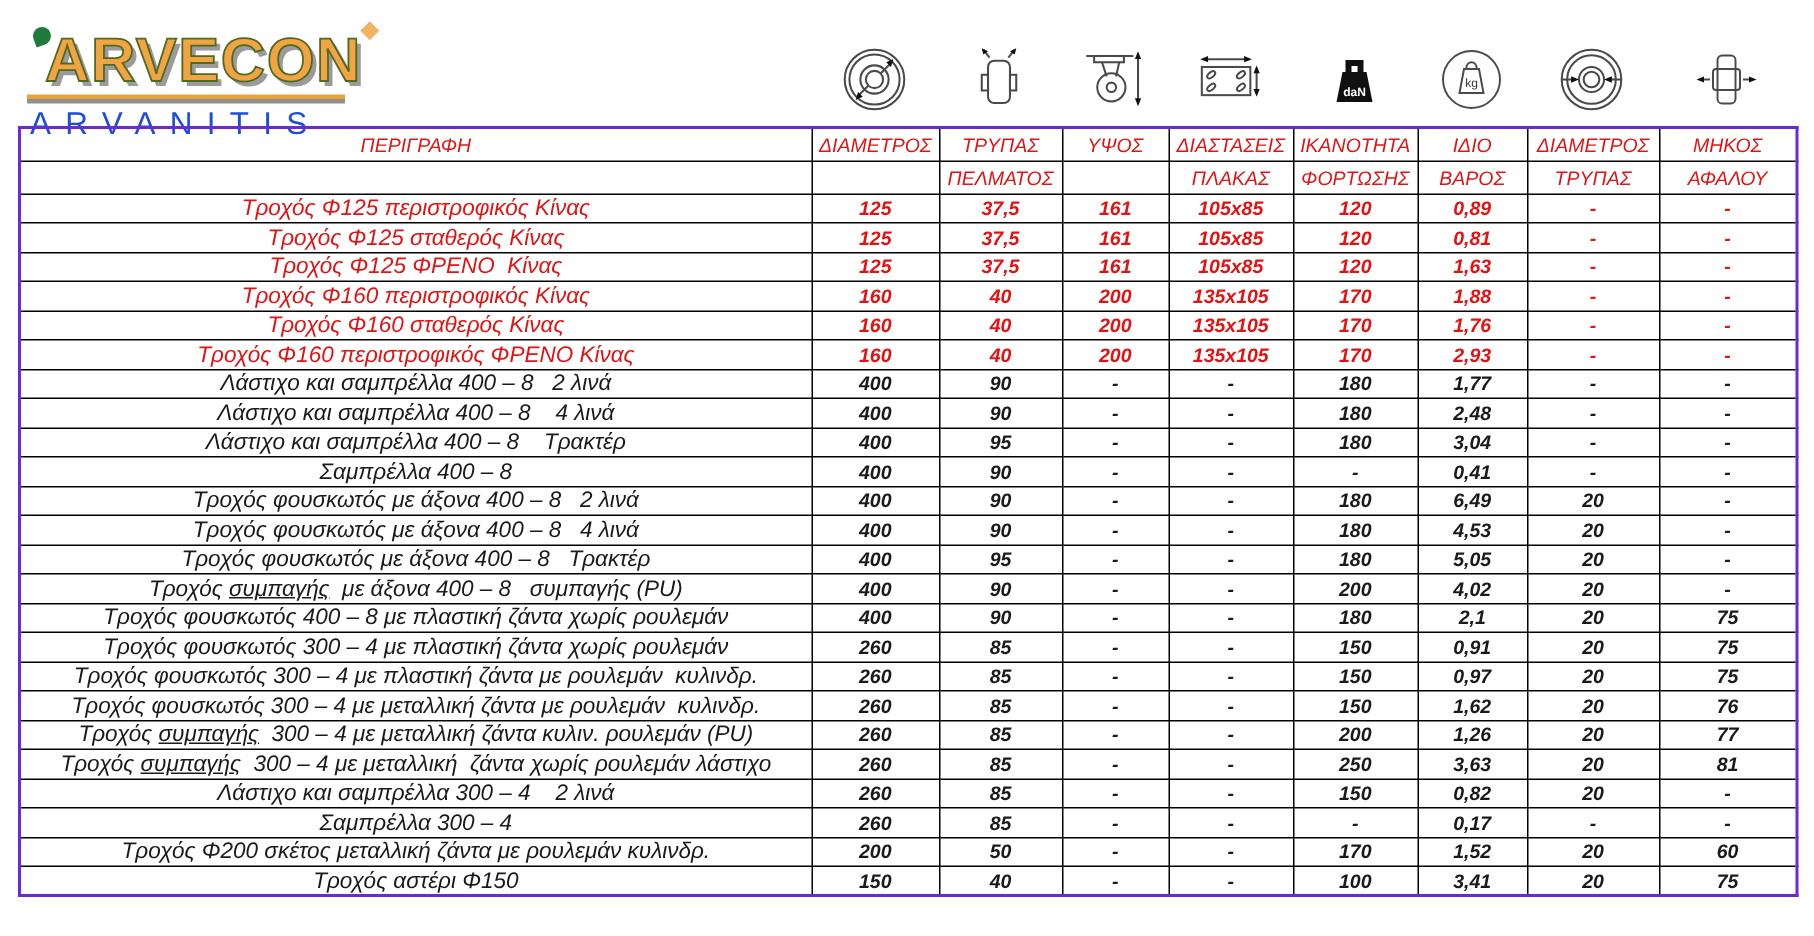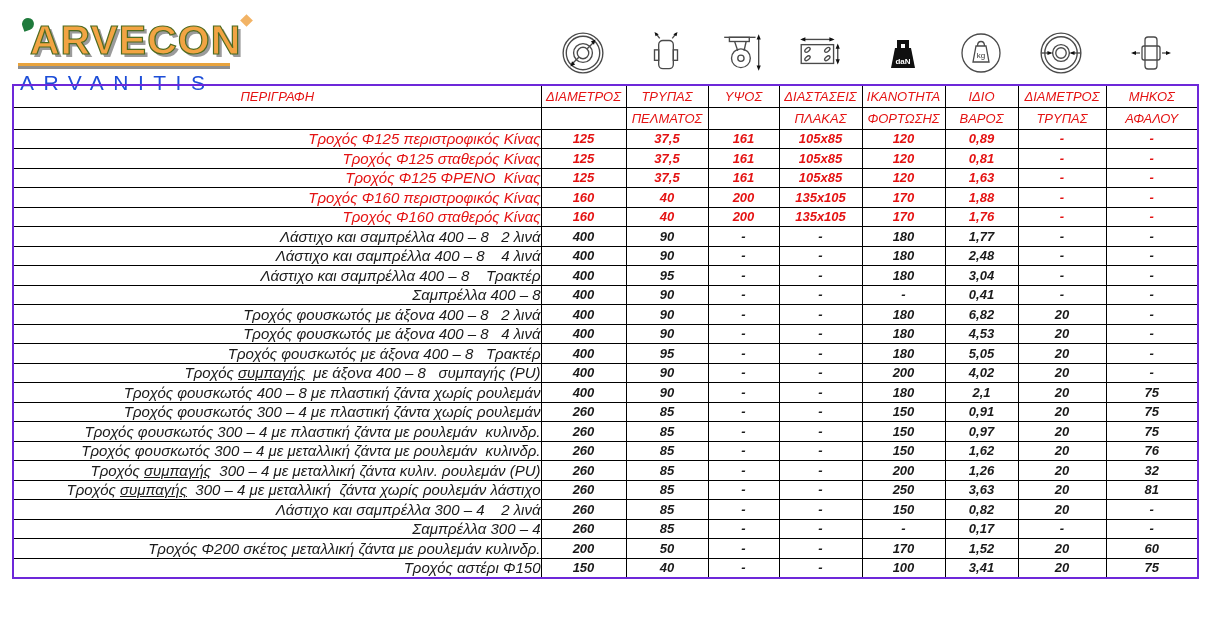--- a/index.html
+++ b/index.html
@@ -48,21 +48,21 @@
   table.spec {
     position:absolute; left:12px; top:84px; width:1185px;
     border-collapse:collapse; table-layout:fixed;
     border:2px solid #6d28d9;
     font-style:italic;
   }
   table.spec th, table.spec td { border:1px solid #000; padding:0; overflow:hidden; }
   thead th { height:22px; color:#e41313; font-weight:400; font-size:13px; text-align:center; }
   tbody td { height:19.5px; font-size:13px; color:#1a1a1a; }
   td.desc {
-    text-align:right; padding-left:5px; font-size:15px; font-weight:400;
+    text-align:center; padding-left:5px; font-size:15px; font-weight:400;
     white-space:pre; 
   }
   td.num { text-align:center; font-weight:700; }
   tr.row-red td { color:#e41313; }
   .ul { text-decoration:underline;margin-top:20px; }
 </style>
 </head>
 <body>
 
 <div class="page">
@@ -253,20 +253,31 @@
           <td class="desc">Τροχός Φ160 σταθερός Κίνας</td>
           <td class="num">160</td>
           <td class="num">40</td>
           <td class="num">200</td>
           <td class="num">135x105</td>
           <td class="num">170</td>
           <td class="num">1,76</td>
           <td class="num">-</td>
           <td class="num">-</td>
         </tr>
+        <tr class="row-red">
+          <td class="desc">Τροχός Φ160 περιστροφικός ΦΡΕΝΟ Κίνας</td>
+          <td class="num">160</td>
+          <td class="num">40</td>
+          <td class="num">200</td>
+          <td class="num">135x105</td>
+          <td class="num">170</td>
+          <td class="num">2,93</td>
+          <td class="num">-</td>
+          <td class="num">-</td>
+        </tr>
         <tr>
           <td class="desc">Λάστιχο και σαμπρέλλα 400 – 8   2 λινά</td>
           <td class="num">400</td>
           <td class="num">90</td>
           <td class="num">-</td>
           <td class="num">-</td>
           <td class="num">180</td>
           <td class="num">1,77</td>
           <td class="num">-</td>
           <td class="num">-</td>
@@ -304,21 +315,21 @@
           <td class="num">-</td>
           <td class="num">-</td>
         </tr>
         <tr>
           <td class="desc">Τροχός φουσκωτός με άξονα 400 – 8   2 λινά</td>
           <td class="num">400</td>
           <td class="num">90</td>
           <td class="num">-</td>
           <td class="num">-</td>
           <td class="num">180</td>
-          <td class="num">6,82</td>
+          <td class="num">6,49</td>
           <td class="num">20</td>
           <td class="num">-</td>
         </tr>
         <tr>
           <td class="desc">Τροχός φουσκωτός με άξονα 400 – 8   4 λινά</td>
           <td class="num">400</td>
           <td class="num">90</td>
           <td class="num">-</td>
           <td class="num">-</td>
           <td class="num">180</td>
@@ -394,21 +405,21 @@
         </tr>
         <tr>
           <td class="desc">Τροχός <span class="ul">συμπαγής</span>  300 – 4 με μεταλλική ζάντα κυλιν. ρουλεμάν (PU)</td>
           <td class="num">260</td>
           <td class="num">85</td>
           <td class="num">-</td>
           <td class="num">-</td>
           <td class="num">200</td>
           <td class="num">1,26</td>
           <td class="num">20</td>
-          <td class="num">32</td>
+          <td class="num">77</td>
         </tr>
         <tr>
           <td class="desc">Τροχός <span class="ul">συμπαγής</span>  300 – 4 με μεταλλική  ζάντα χωρίς ρουλεμάν λάστιχο</td>
           <td class="num">260</td>
           <td class="num">85</td>
           <td class="num">-</td>
           <td class="num">-</td>
           <td class="num">250</td>
           <td class="num">3,63</td>
           <td class="num">20</td>

